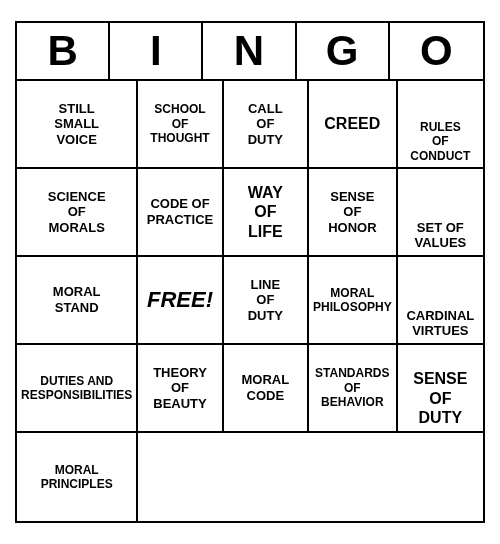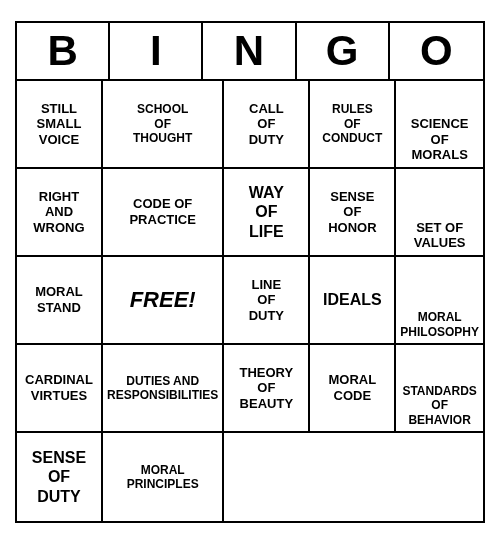--- a/index.html
+++ b/index.html
@@ -85,27 +85,27 @@
   <div class="bingo-cell">
         <span class="cell-text">STILL<br>SMALL<br>VOICE</span>
       </div>
       <div class="bingo-cell">
         <span class="cell-text small">SCHOOL<br>OF<br>THOUGHT</span>
       </div>
       <div class="bingo-cell">
         <span class="cell-text">CALL<br>OF<br>DUTY</span>
       </div>
       <div class="bingo-cell">
+        <span class="cell-text large">CREED</span>
+      </div>
+      <div class="bingo-cell">
         <span class="cell-text small">RULES<br>OF<br>CONDUCT</span>
       </div>
       <div class="bingo-cell">
         <span class="cell-text">SCIENCE<br>OF<br>MORALS</span>
-      </div>
-      <div class="bingo-cell">
-        <span class="cell-text">RIGHT<br>AND<br>WRONG</span>
       </div>
       <div class="bingo-cell">
         <span class="cell-text">CODE OF<br>PRACTICE</span>
       </div>
       <div class="bingo-cell">
         <span class="cell-text large">WAY<br>OF<br>LIFE</span>
       </div>
       <div class="bingo-cell">
         <span class="cell-text">SENSE<br>OF<br>HONOR</span>
       </div>
@@ -113,23 +113,20 @@
         <span class="cell-text">SET OF<br>VALUES</span>
       </div>
       <div class="bingo-cell">
         <span class="cell-text">MORAL<br>STAND</span>
       </div>
       <div class="bingo-cell">
         <span class="cell-text free">Free!</span>
       </div>
       <div class="bingo-cell">
         <span class="cell-text">LINE<br>OF<br>DUTY</span>
-      </div>
-      <div class="bingo-cell">
-        <span class="cell-text large">IDEALS</span>
       </div>
       <div class="bingo-cell">
         <span class="cell-text small">MORAL<br>PHILOSOPHY</span>
       </div>
       <div class="bingo-cell">
         <span class="cell-text">CARDINAL<br>VIRTUES</span>
       </div>
       <div class="bingo-cell">
         <span class="cell-text small">DUTIES AND<br>RESPONSIBILITIES</span>
       </div>

